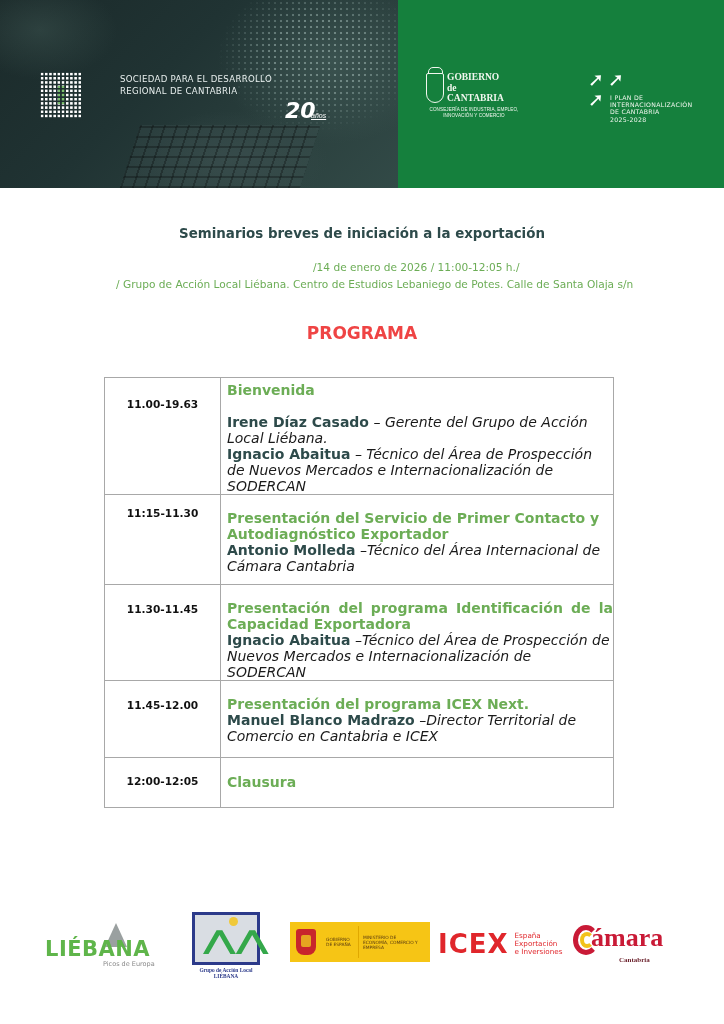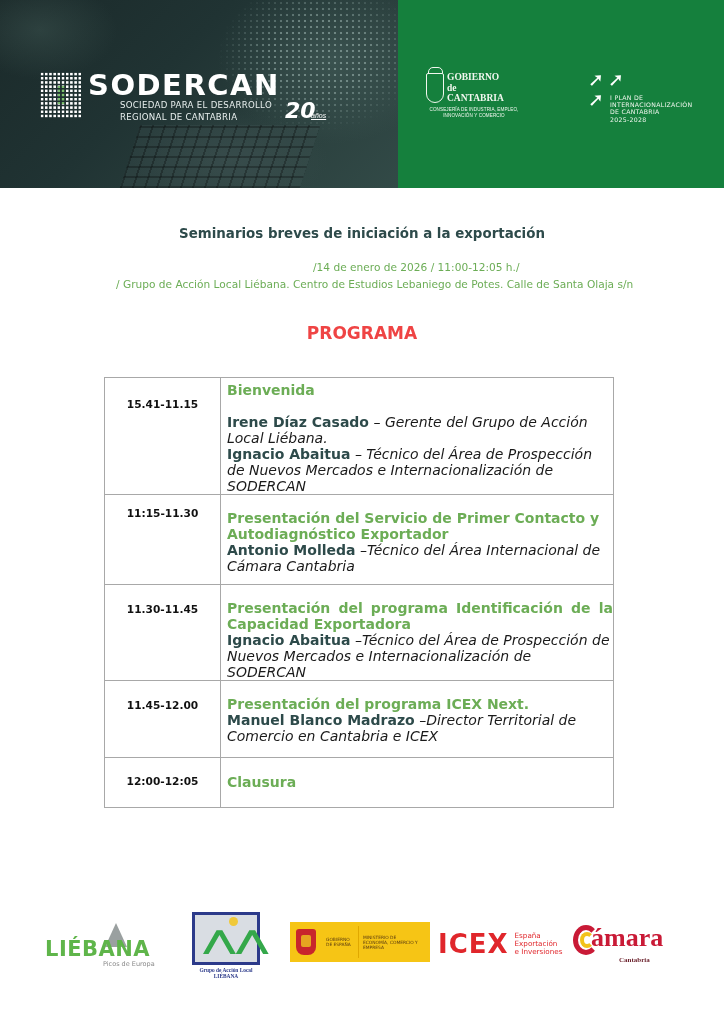--- a/index.html
+++ b/index.html
@@ -154,21 +154,20 @@
 
 <div class="header">
   <div class="hdr-left">
     <div class="dotmap"></div>
     <div class="keyboard"></div>
     <div class="sodercan-logo">
       <div class="grid-mark">
           <div class="grid-mark-green"></div>
         </div>
       <div class="sodercan-text">
-        <div class="sodercan-word">SODERCAN</div>
         <div class="sodercan-sub">SOCIEDAD PARA EL DESARROLLO</div>
         <div class="sodercan-sub">REGIONAL DE CANTABRIA</div>
       </div>
       <div class="forty">20</div>
       <div class="forty-anos">años</div>
     </div>
   </div>
   <div class="hdr-right">
     <div class="gob">
       <div class="gob-top">
@@ -201,21 +200,21 @@
 </div>
 
 <div class="doc-title">Seminarios breves de iniciación a la exportación</div>
 <div class="meta-line meta-date">/14 de enero de 2026 / 11:00-12:05 h./</div>
 <div class="meta-line meta-place">/ Grupo de Acción Local Liébana.  Centro de Estudios Lebaniego de Potes. Calle de Santa Olaja s/n</div>
 <div class="programa">PROGRAMA</div>
 
 <table class="program-table">
   <tbody>
       <tr style="height:99px;">
-    <td class="time-cell" style="padding-top:20px;"><span>15.41-11.15</span></td>
+    <td class="time-cell" style="padding-top:20px;"><span>11.00-19.63</span></td>
     <td class="content-cell">
       <div class="sess-title">Bienvenida</div>
       <div class="gap"></div>
       <div class="speaker">
         <span class="speaker-name">Irene Díaz Casado</span><span class="speaker-role"> – </span><span class="speaker-role">Gerente del Grupo de Acción Local Liébana.</span>
       </div>
       <div class="speaker">
         <span class="speaker-name">Ignacio Abaitua</span><span class="speaker-role"> – </span><span class="speaker-role">Técnico del Área de Prospección de Nuevos Mercados e Internacionalización de SODERCAN</span>
       </div>
     </td>

